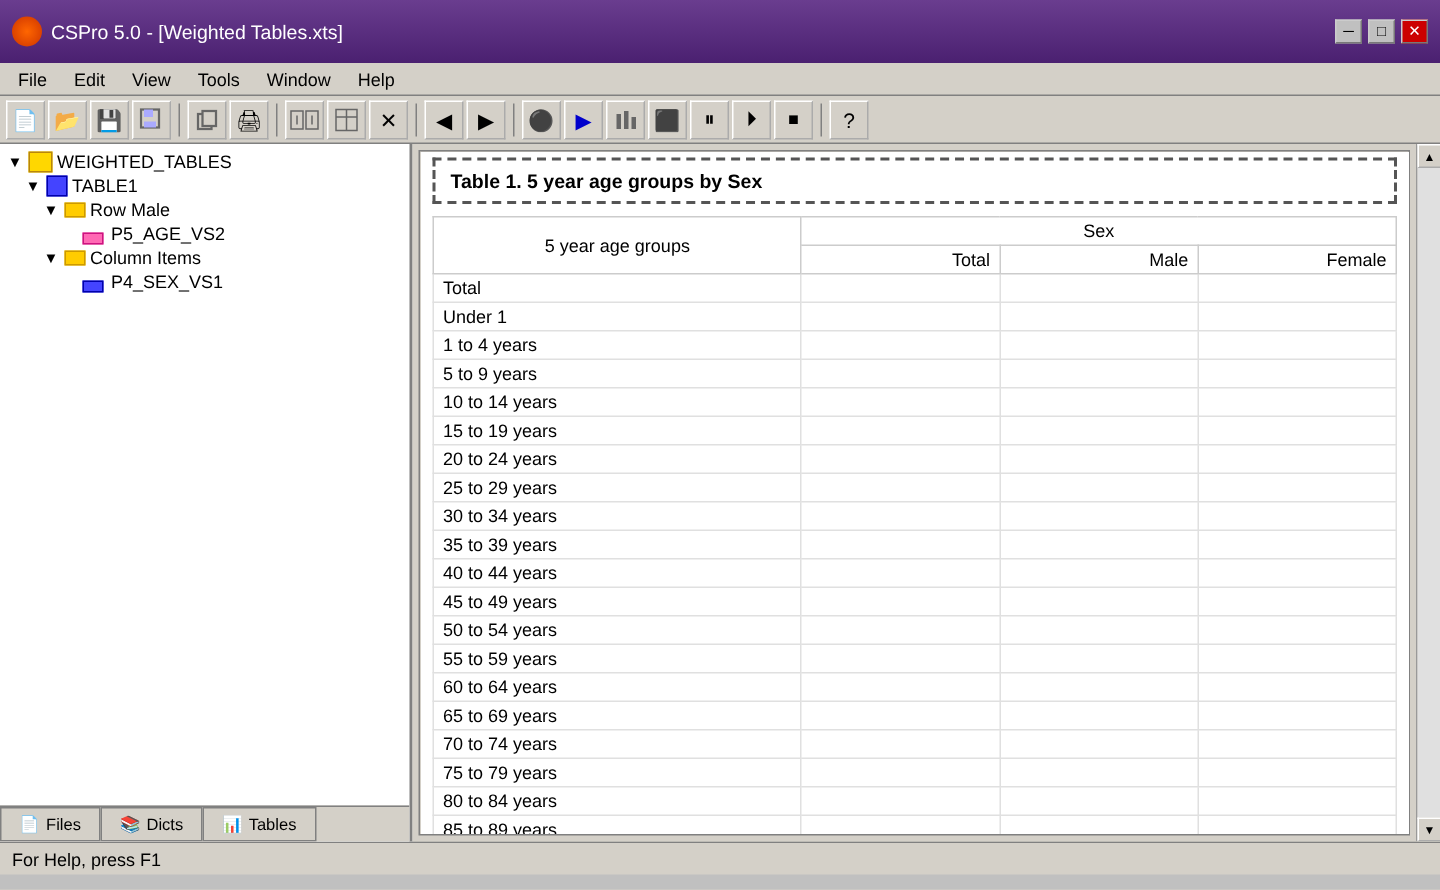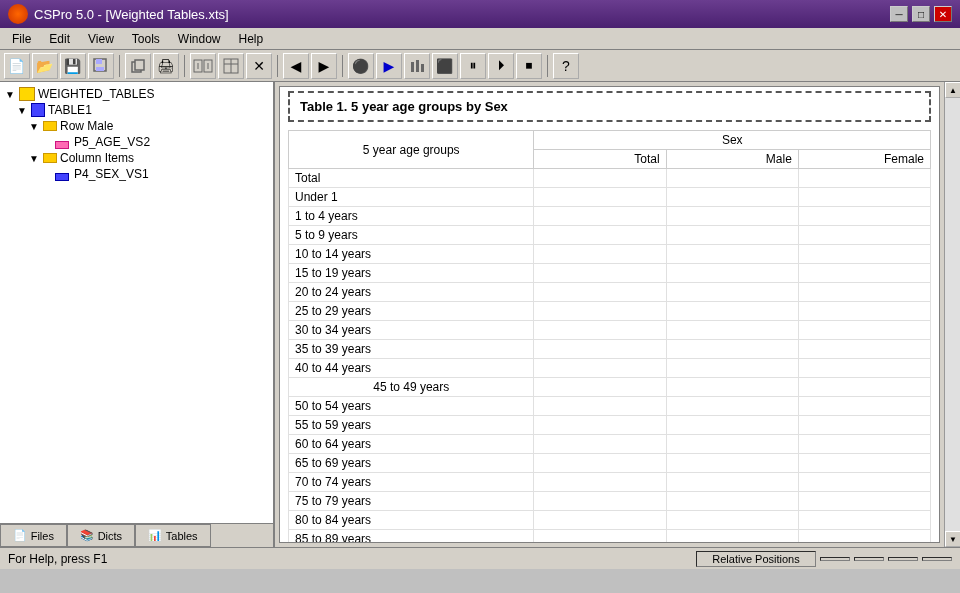--- a/index.html
+++ b/index.html
@@ -2,21 +2,21 @@
 <html><head>
   <meta charset="utf-8">
   <style>
     * { margin: 0; padding: 0; box-sizing: border-box; }
     body { font-family: 'Segoe UI', Tahoma, Geneva, Verdana, sans-serif; font-size: 12px; background: #c0c0c0; width: 960px; height: 593px; overflow: hidden; }
 
     
     .title-bar {
       background: linear-gradient(to bottom, #6a3d8f, #4a2070);
       color: white;
-      height: 28px;
+      height: 42px;
       display: flex;
       align-items: center;
       justify-content: space-between;
       padding: 0 8px;
       font-size: 13px;
     }
     .title-bar-left { display: flex; align-items: center; gap: 6px; }
     .title-bar-controls { display: flex; gap: 4px; }
     .title-btn {
       width: 18px; height: 16px;
@@ -453,21 +453,21 @@
                   <td style="min-width: 70px; border: 1px solid rgb(224, 224, 224); padding: 2px 6px;"></td>
                   <td style="min-width: 70px; border: 1px solid rgb(224, 224, 224); padding: 2px 6px;"></td>
                 </tr>
                 <tr>
                   <td style="padding: 2px 6px; border: 1px solid rgb(224, 224, 224); min-width: 130px;">40 to 44 years</td>
                   <td style="min-width: 70px; border: 1px solid rgb(224, 224, 224); padding: 2px 6px;"></td>
                   <td style="min-width: 70px; border: 1px solid rgb(224, 224, 224); padding: 2px 6px;"></td>
                   <td style="min-width: 70px; border: 1px solid rgb(224, 224, 224); padding: 2px 6px;"></td>
                 </tr>
                 <tr>
-                  <td style="padding: 2px 6px; border: 1px solid rgb(224, 224, 224); min-width: 130px; text-align: center;">45 to 49 years</td>
+                  <td style="padding: 2px 6px; border: 1px solid rgb(224, 224, 224); min-width: 130px;">45 to 49 years</td>
                   <td style="min-width: 70px; border: 1px solid rgb(224, 224, 224); padding: 2px 6px;"></td>
                   <td style="min-width: 70px; border: 1px solid rgb(224, 224, 224); padding: 2px 6px;"></td>
                   <td style="min-width: 70px; border: 1px solid rgb(224, 224, 224); padding: 2px 6px;"></td>
                 </tr>
                 <tr>
                   <td style="padding: 2px 6px; border: 1px solid rgb(224, 224, 224); min-width: 130px;">50 to 54 years</td>
                   <td style="min-width: 70px; border: 1px solid rgb(224, 224, 224); padding: 2px 6px;"></td>
                   <td style="min-width: 70px; border: 1px solid rgb(224, 224, 224); padding: 2px 6px;"></td>
                   <td style="min-width: 70px; border: 1px solid rgb(224, 224, 224); padding: 2px 6px;"></td>
                 </tr>
@@ -523,20 +523,13 @@
         <div class="scroll-btn">▲</div>
         <div class="scroll-track"></div>
         <div class="scroll-btn">▼</div>
       </div>
     </div>
   </div>
 </div>
 
 <div class="status-bar">
   <span class="status-left">For Help, press F1</span>
-  <div class="status-right">
-    <span class="status-box">Relative Positions</span>
-    <span class="status-small-box"></span>
-    <span class="status-small-box"></span>
-    <span class="status-small-box"></span>
-    <span class="status-small-box"></span>
-  </div>
 </div>
 
 </body></html>

